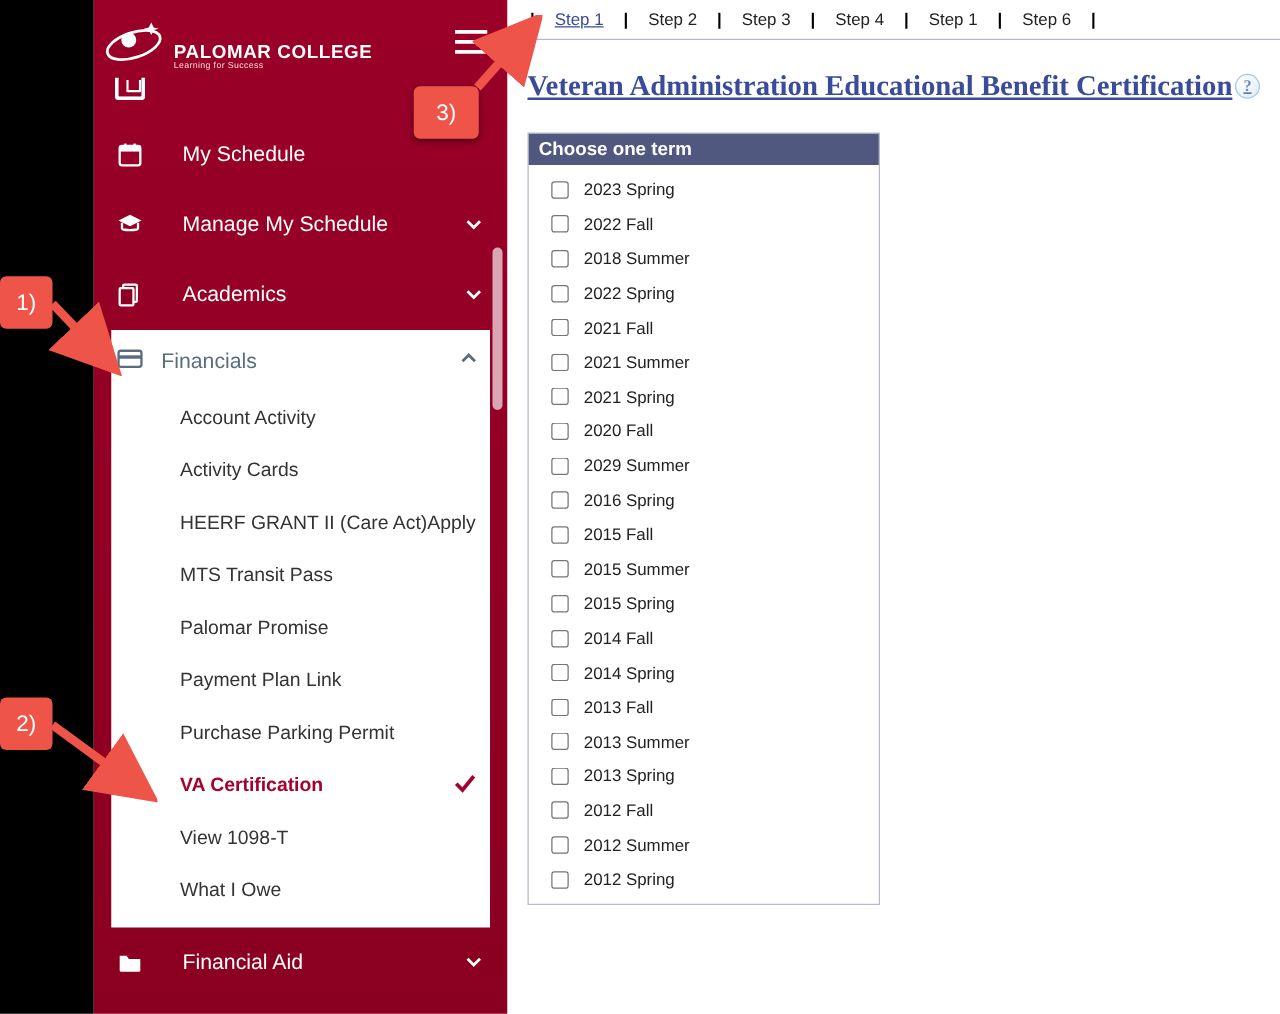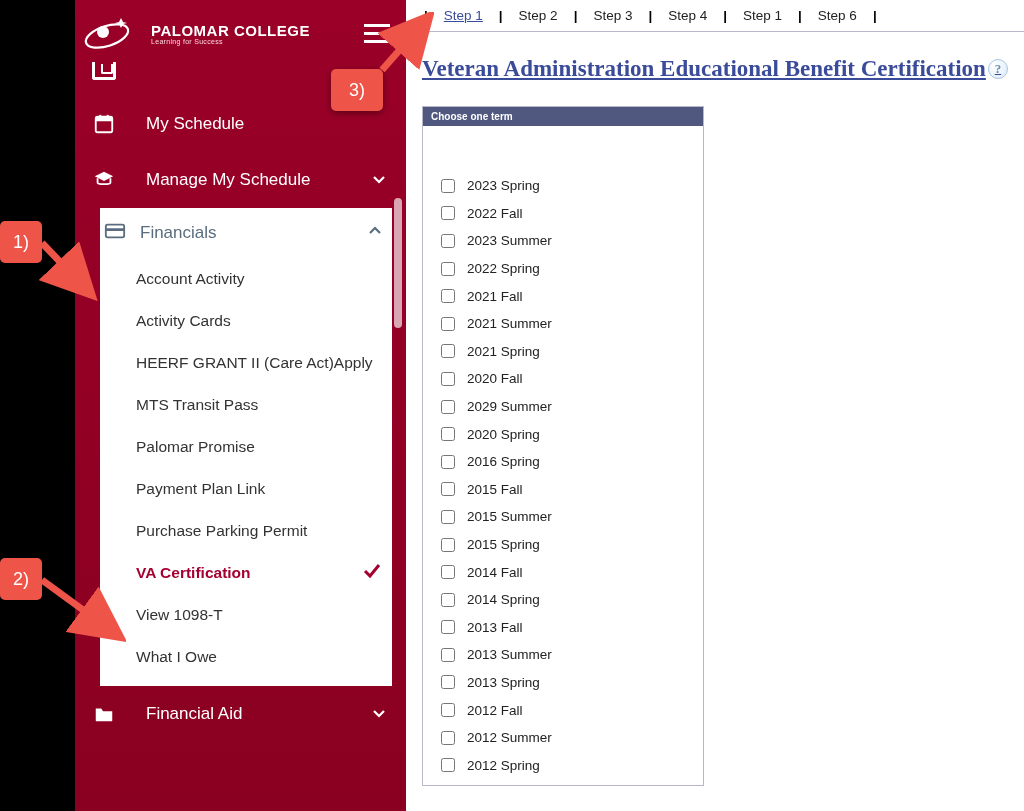--- a/index.html
+++ b/index.html
@@ -27,22 +27,22 @@
   }
   .sb-header {
     height: 62px;
     display: flex;
     align-items: center;
     justify-content: space-between;
     padding: 6px 14px 0 6px;
   }
   .logo {
     display: flex;
-    align-items: center;
-    gap: 18px;
+    align-items: flex-end;
+    gap: 6px;
   }
   .logo-swoosh {
     width: 52px; height: 44px;
     position: relative;
   }
   .logo-swoosh svg { width: 52px; height: 44px; }
   .logo-text {
     line-height: 1;
   }
   .logo-text .big {
@@ -104,40 +104,40 @@
   .nav-item .label { flex: 1; }
   .nav-item .chevron {
     width: 16px; height: 16px;
   }
   .nav-item .chevron svg { width: 14px; height: 14px; fill: #fff; }
   .submenu {
     background: #fff;
     color: #333;
     border-radius: 0;
     margin-right: 14px;
-    margin-left: 25px;
+    margin-left: 14px;
     padding-bottom: 8px;
   }
   .submenu-header {
     display: flex;
     align-items: center;
     height: 50px;
     padding: 0 10px 0 4px;
     gap: 14px;
     color: #5a6d7e;
     font-size: 17px;
     cursor: pointer;
   }
   .submenu-header .icon svg { width: 22px; height: 22px; fill: #5a6d7e; }
   .submenu-header .chevron svg { fill: #5a6d7e; width: 14px; height: 14px;}
   .sub-item {
     height: 42px;
     display: flex;
     align-items: center;
-    padding-left: 36px;
+    padding-left: 55px;
     padding-right: 10px;
     font-size: 15.5px;
     color: #333;
     cursor: pointer;
   }
   .sub-item.selected {
     color: #a40030;
     font-weight: 700;
   }
   .sub-item .check {
@@ -207,26 +207,25 @@
   }
   .term-box {
     margin: 14px 16px;
     border: 1px solid #b8b8cc;
     width: 282px;
   }
   .term-header {
     background: #505880;
     color: #fff;
     font-weight: 700;
-    font-size: 10px;
+    font-size: 15px;
     padding: 4px 8px;
   }
   .term-list {
     padding: 6px 4px 6px 18px;
-    margin-top: 40px;
   }
   .term-row {
     display: flex;
     align-items: center;
     gap: 12px;
     height: 27.6px;
     font-size: 13.5px;
     color: #222;
   }
   .term-row input[type=checkbox] {
@@ -311,20 +310,34 @@
           </svg>
       </span>
       <span class="label">Manage My Schedule</span>
       <span class="chevron">
         <svg viewBox="0 0 14 14">
             <path d="M2 4 L7 9 L12 4" stroke="#fff" stroke-width="2.2" fill="none"></path>
           </svg>
       </span>
     </div>
 
+    <div class="nav-item">
+      <span class="icon">
+        <svg viewBox="0 0 24 24">
+            <rect x="6" y="3" width="12" height="15" rx="1" fill="none" stroke="#fff" stroke-width="2"></rect>
+            <rect x="3" y="6" width="12" height="15" rx="1" fill="#8d0022" stroke="#fff" stroke-width="2"></rect>
+          </svg>
+      </span>
+      <span class="label">Academics</span>
+      <span class="chevron">
+        <svg viewBox="0 0 14 14">
+            <path d="M2 4 L7 9 L12 4" stroke="#fff" stroke-width="2.2" fill="none"></path>
+          </svg>
+      </span>
+    </div>
 
     <div class="submenu">
       <div class="submenu-header">
         <span class="icon">
           <svg viewBox="0 0 24 24">
               <rect x="2" y="5" width="20" height="14" rx="2" fill="none" stroke="#5a6d7e" stroke-width="2"></rect>
               <rect x="2" y="9" width="20" height="3" fill="#5a6d7e"></rect>
             </svg>
         </span>
         <span class="label" style="flex:1;">Financials</span>
@@ -418,21 +431,21 @@
         <label class="term-row">
           <input type="checkbox" style="">
           <span>2023 Spring</span>
         </label>
         <label class="term-row">
           <input type="checkbox" style="">
           <span>2022 Fall</span>
         </label>
         <label class="term-row">
           <input type="checkbox" style="">
-          <span>2023 Summer</span>
+          <span>2018 Summer</span>
         </label>
         <label class="term-row">
           <input type="checkbox" style="">
           <span>2022 Spring</span>
         </label>
         <label class="term-row">
           <input type="checkbox" style="">
           <span>2021 Fall</span>
         </label>
         <label class="term-row">
@@ -443,24 +456,20 @@
           <input type="checkbox" style="">
           <span>2021 Spring</span>
         </label>
         <label class="term-row">
           <input type="checkbox" style="">
           <span>2020 Fall</span>
         </label>
         <label class="term-row">
           <input type="checkbox" style="">
           <span>2029 Summer</span>
-        </label>
-        <label class="term-row">
-          <input type="checkbox" style="">
-          <span>2020 Spring</span>
         </label>
         <label class="term-row">
           <input type="checkbox" style="">
           <span>2016 Spring</span>
         </label>
         <label class="term-row">
           <input type="checkbox" style="">
           <span>2015 Fall</span>
         </label>
         <label class="term-row">

